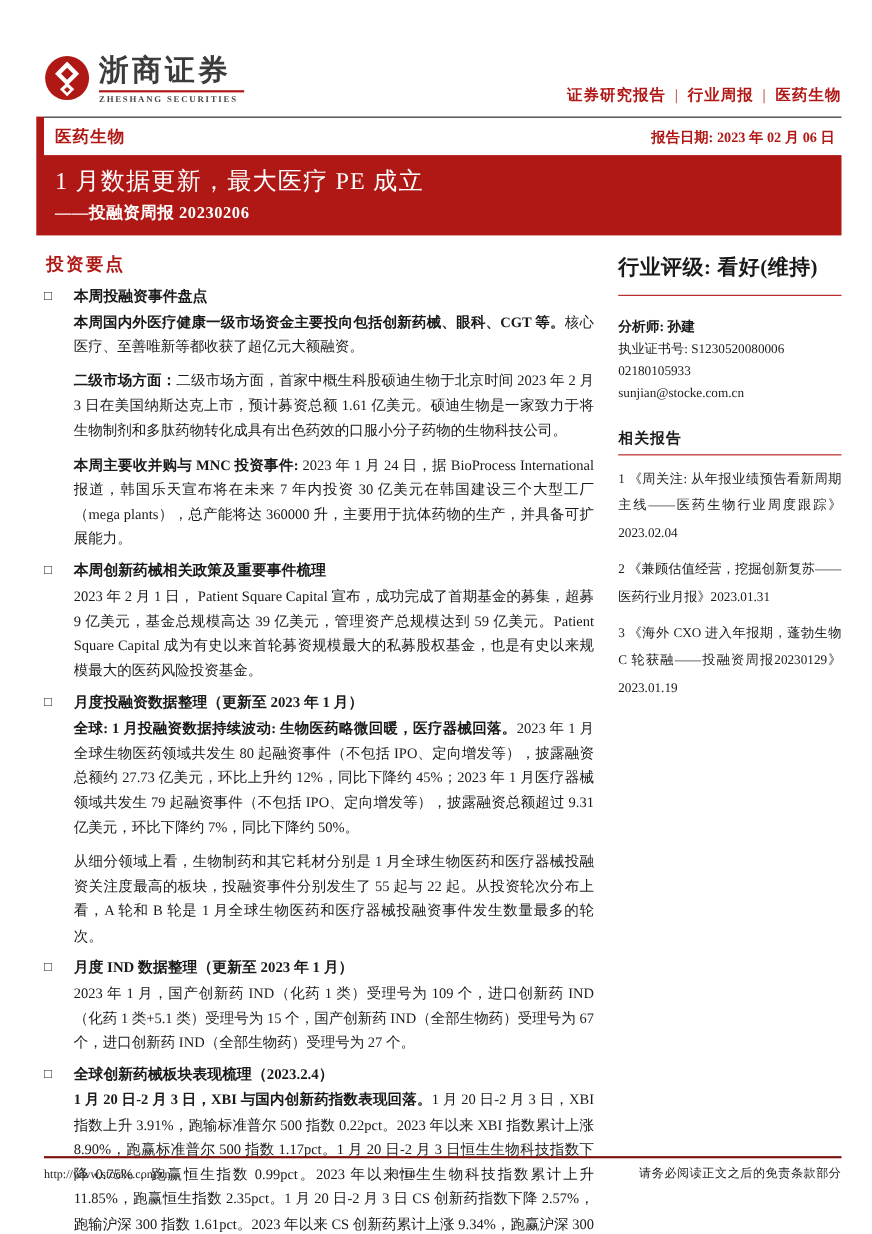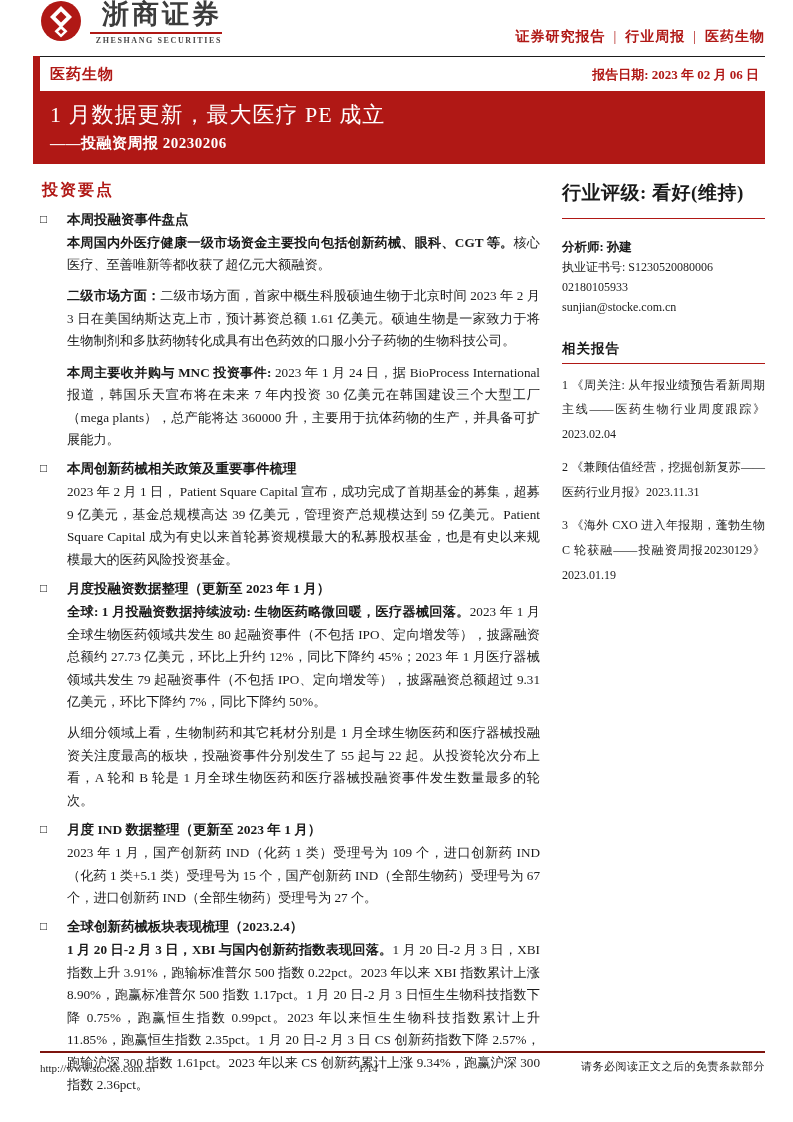--- a/index.html
+++ b/index.html
@@ -2,21 +2,21 @@
 <html><head>
 <meta charset="utf-8">
 <style>
   html,body{margin:0;padding:0;background:#e8e8e8;}
   .page{
     width:793px;height:1122px;margin:0 auto;background:#ffffff;
     position:relative;box-sizing:border-box;padding:0 28px 0 40px;
     font-family:"Liberation Serif","DejaVu Serif",serif;color:#1a1a1a;
   }
   
-  .header{display:flex;justify-content:space-between;align-items:flex-start;text-align:right;}
+  .header{display:flex;justify-content:space-between;align-items:flex-start;padding-top:50px;}
   .brand{display:flex;align-items:flex-start;}
   .brand-logo{width:42px;height:42px;margin-right:8px;flex:0 0 auto;}
   .brand-text{display:flex;flex-direction:column;}
   .brand-cn{font-size:27px;font-weight:bold;color:#3c3c3c;letter-spacing:3px;line-height:1.1;}
   .brand-rule{height:2px;background:#b01815;margin:2px 0 2px 0;width:132px;}
   .brand-en{font-size:8px;font-weight:bold;color:#4a4a4a;letter-spacing:1.6px;}
   .header-tags{margin-top:28px;color:#b01815;font-size:14px;font-weight:bold;letter-spacing:1px;}
   .header-tags .sep{margin:0 8px;font-weight:normal;}
   
   .band{position:relative;margin-top:10px;}
@@ -135,21 +135,21 @@
     <div class="col-side">
       <div class="side-rating">行业评级: 看好(维持)</div>
 
       <div class="side-analyst">分析师: 孙建</div>
       <div class="side-line">执业证书号: S1230520080006</div>
       <div class="side-line">02180105933</div>
       <div class="side-line">sunjian@stocke.com.cn</div>
 
       <div class="side-related">相关报告</div>
       <div class="report-item">1 《周关注: 从年报业绩预告看新周期主线——医药生物行业周度跟踪》 2023.02.04</div>
-      <div class="report-item">2 《兼顾估值经营，挖掘创新复苏——医药行业月报》2023.11.31</div>
+      <div class="report-item">2 《兼顾估值经营，挖掘创新复苏——医药行业月报》2023.01.31</div>
       <div class="report-item">3 《海外 CXO 进入年报期，蓬勃生物 C 轮获融——投融资周报20230129》 2023.01.19</div>
     </div>
   </div>
 
   <div class="footer">
     <span class="f-url">http://www.stocke.com.cn</span>
     <span class="f-page">1/14</span>
     <span class="f-disc">请务必阅读正文之后的免责条款部分</span>
   </div>
 

